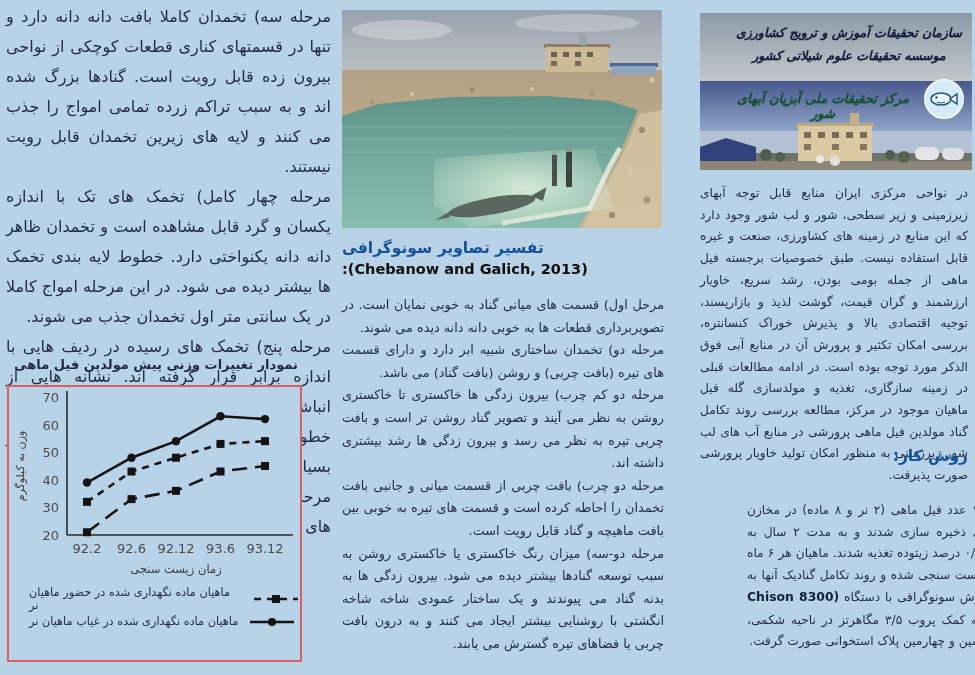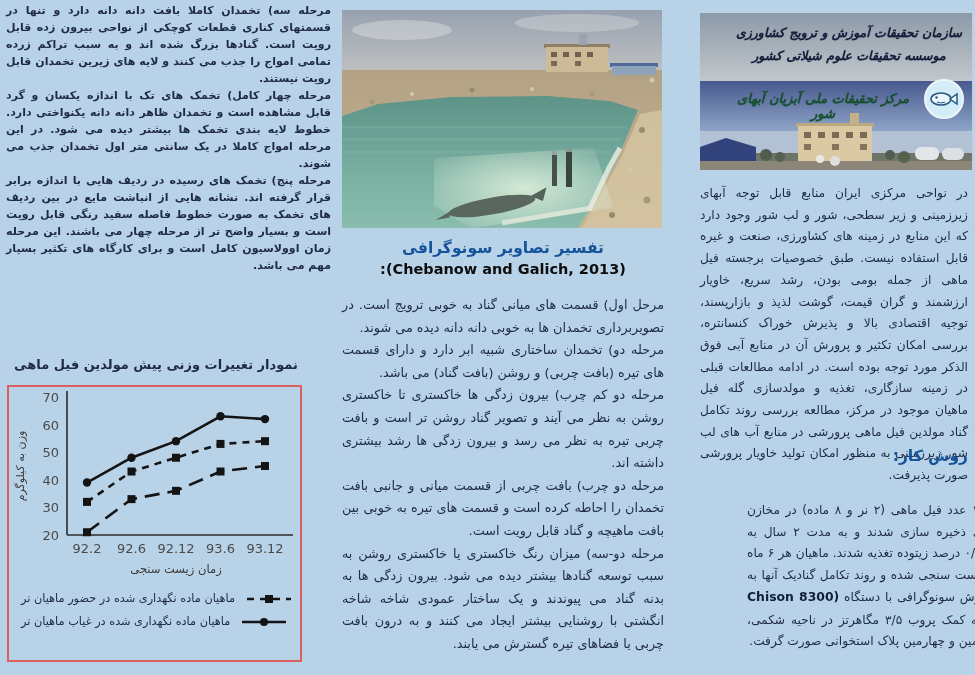--- a/index.html
+++ b/index.html
@@ -2,33 +2,33 @@
 <html lang="fa"><head>
 <meta charset="utf-8">
 <style>
   html,body{margin:0;padding:0;}
   .page{position:relative;width:975px;height:675px;background:#b8d2e8;overflow:hidden;
         font-family:"DejaVu Sans",sans-serif;}
   .fa{direction:rtl;text-align:justify;color:#1f2b45;}
   .fa p{margin:0;}
 
   
-  .left-text{position:absolute;left:6px;top:2px;width:325px;font-size:11px;line-height:17px;font-weight:bold;}
+  .left-text{position:absolute;left:6px;top:2px;width:325px;font-size:16px;line-height:30px;}
   .chart-title{position:absolute;left:8px;top:357px;width:296px;text-align:center;direction:rtl;
                font-weight:bold;font-size:13px;color:#1f2b45;}
   .chart-box{position:absolute;left:7px;top:385px;width:295px;height:277px;border:2px solid #dc5f5f;
              box-sizing:border-box;background:#b8d2e8;}
   #chart-svg{display:block;width:291px;height:200px;}
-  .legend{padding-left:12px;}
+  .legend{padding-left:20px;}
   .legend-row{display:flex;direction:ltr;align-items:center;gap:10px;height:23px;
               font-size:11.3px;color:#1f2b45;}
 
   
   .pond-wrap{position:absolute;left:342px;top:10px;width:320px;height:218px;overflow:hidden;}
-  .mid-head{position:absolute;left:342px;top:238px;width:322px;direction:rtl;text-align:center;}
+  .mid-head{position:absolute;left:342px;top:238px;width:322px;direction:rtl;text-align:left;}
   .mid-head .h1{color:#15539b;font-weight:bold;font-size:15.5px;line-height:21px;}
   .mid-head .h2{color:#0d0d0d;font-weight:bold;font-size:14.5px;line-height:20px;}
   .mid-text{position:absolute;left:342px;top:294px;width:322px;font-size:12.8px;line-height:22.6px;}
 
   
   .hdr-wrap{position:absolute;left:700px;top:13px;width:272px;height:166px;overflow:hidden;}
   .hdr-cal{position:absolute;font-weight:bold;font-style:italic;color:#131d3a;direction:rtl;
            text-align:center;text-shadow:0 0 1px rgba(20,30,60,.35);}
   .hdr-line1{top:12px;left:34px;width:230px;font-size:12.5px;}
   .hdr-line2{top:35px;left:34px;width:230px;font-size:12.5px;}
@@ -174,21 +174,21 @@
         <circle cx="310" cy="70" r="2.5" fill="#d6c7a6"></circle>
     </svg>
   </div>
 
   <div class="mid-head">
     <div class="h1">تفسیر تصاویر سونوگرافی</div>
     <div class="h2">(Chebanow and Galich, 2013):</div>
   </div>
 
   <div class="mid-text fa">
-    <p>مرحل اول) قسمت های میانی گناد به خوبی ترویج است. در تصویربرداری تخمدان ها به خوبی دانه دانه دیده می شوند.</p>
+    <p>مرحل اول) قسمت های میانی گناد به خوبی نمایان است. در تصویربرداری قطعات ها به خوبی دانه دانه دیده می شوند.</p>
     <p>مرحله دو) تخمدان ساختاری شبیه ابر دارد و دارای قسمت های تیره (بافت چربی) و روشن (بافت گناد) می باشد.</p>
     <p>مرحله دو کم چرب) بیرون زدگی ها خاکستری تا خاکستری روشن به نظر می آیند و تصویر گناد روشن تر است و بافت چربی تیره به نظر می رسد و بیرون زدگی ها رشد بیشتری داشته اند.</p>
     <p>مرحله دو چرب) بافت چربی از قسمت میانی و جانبی بافت تخمدان را احاطه کرده است و قسمت های تیره به خوبی بین بافت ماهیچه و گناد قابل رویت است.</p>
     <p>مرحله دو-سه) میزان رنگ خاکستری یا خاکستری روشن به سبب توسعه گنادها بیشتر دیده می شود. بیرون زدگی ها به بدنه گناد می پیوندند و یک ساختار عمودی شاخه شاخه انگشتی با روشنایی بیشتر ایجاد می کنند و به درون بافت چربی یا فضاهای تیره گسترش می یابند.</p>
   </div>
 
   <div class="hdr-wrap">
     <svg width="272" height="157" viewBox="0 0 272 157">
       <defs>
         <linearGradient id="gH1" x1="0" y1="0" x2="0" y2="1">

